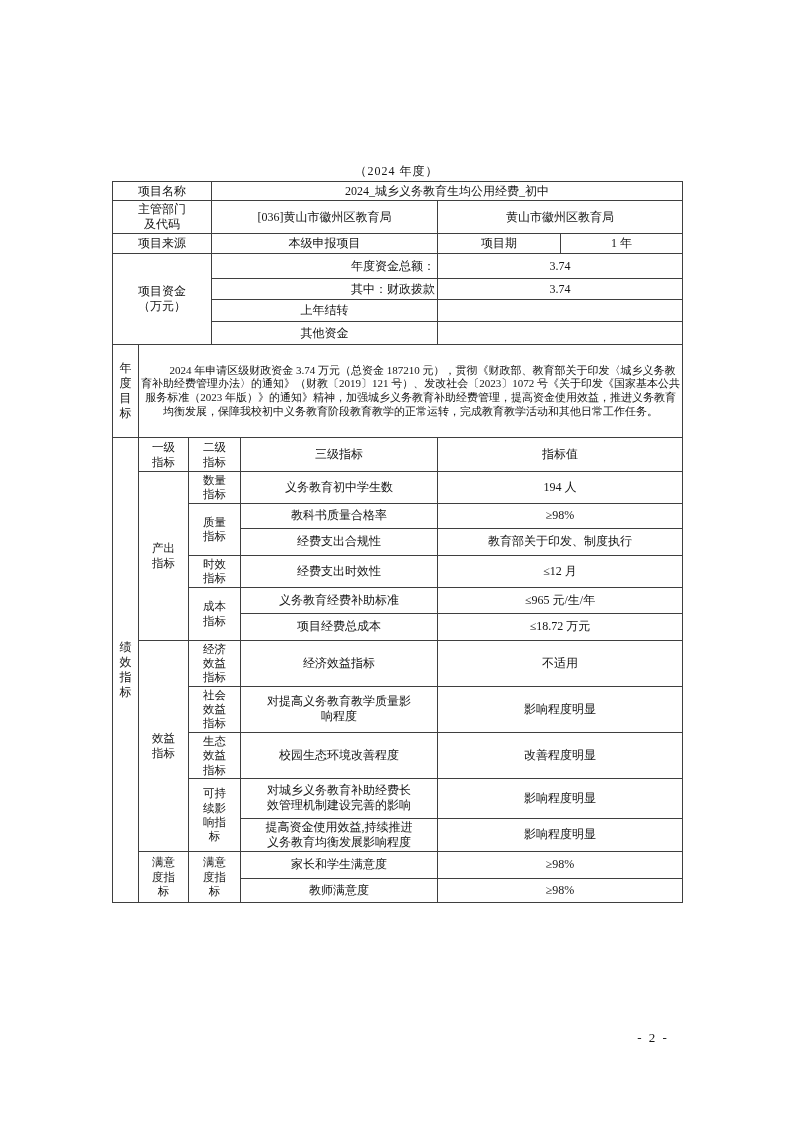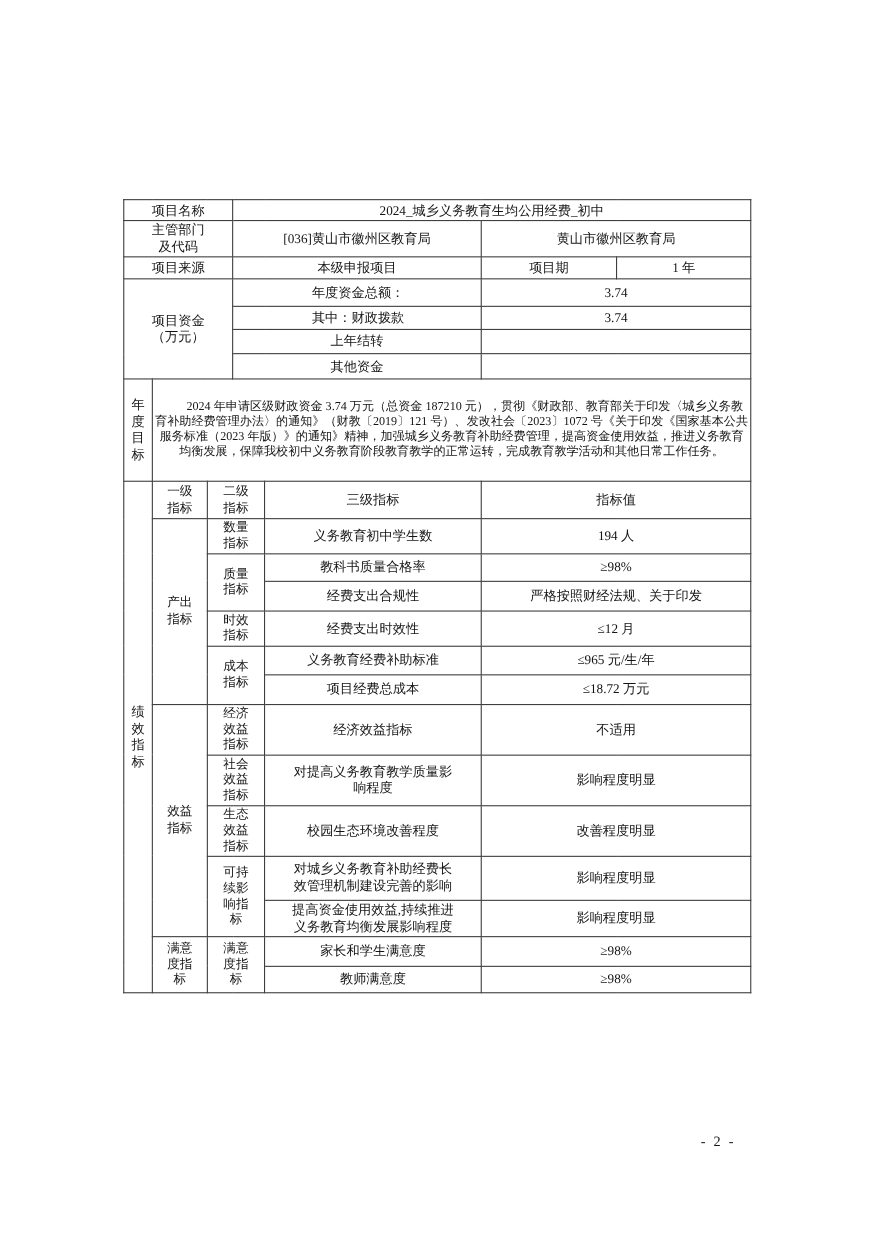--- a/index.html
+++ b/index.html
@@ -38,32 +38,33 @@
   .pre  { white-space:pre-line; }
   .tight { white-space:pre-line; line-height:1.1; font-size:11.5px; }
   .vert { white-space:pre-line; line-height:1.33; }
   .l3multi { white-space:pre-line; line-height:1.2;margin-left:20px; }
   .goal-text {
     text-align:justify; text-indent:24px;
     padding:4px 7px; line-height:16.4px; font-size:11px;
     word-break:break-all;
   }
   .fund-name { text-align:center; padding-right:44px; }
-  .fund-name.left { text-align:center; padding-left:14px; padding-right:12px; }
+  .fund-name.left { text-align:right; padding-left:14px; padding-right:2px; }
   .fund-value { text-align:left; padding-left:31px; }
   .page-number {
     position:absolute; top:1030px; left:620px; width:66px;
     text-align:center; font-size:13px; letter-spacing:2px;
   }
 </style>
 </head>
 <body>
 
 <div class="page">
 
+  <div class="doc-subtitle">（2024 年度）</div>
 
   <table class="target-table">
     <colgroup>
       <col style="width:26px">
         <col style="width:50px">
         <col style="width:23px">
         <col style="width:29px">
         <col style="width:197px">
         <col style="width:123px">
         <col style="width:122px">
@@ -138,21 +139,21 @@
         <td colspan="2">194 人</td>
       </tr>
       <tr style="height:25px">
         <td colspan="2" rowspan="2" class="tight">质量
 指标</td>
         <td>教科书质量合格率</td>
         <td colspan="2">≥98%</td>
       </tr>
       <tr style="height:27px">
         <td>经费支出合规性</td>
-        <td colspan="2">严格按照财经法规、关于印发</td>
+        <td colspan="2">教育部关于印发、制度执行</td>
       </tr>
       <tr style="height:22px">
         <td colspan="2" class="tight">时效
 指标</td>
         <td>经费支出时效性</td>
         <td colspan="2">≤12 月</td>
       </tr>
       <tr style="height:26px">
         <td colspan="2" rowspan="2" class="tight">成本
 指标</td>

